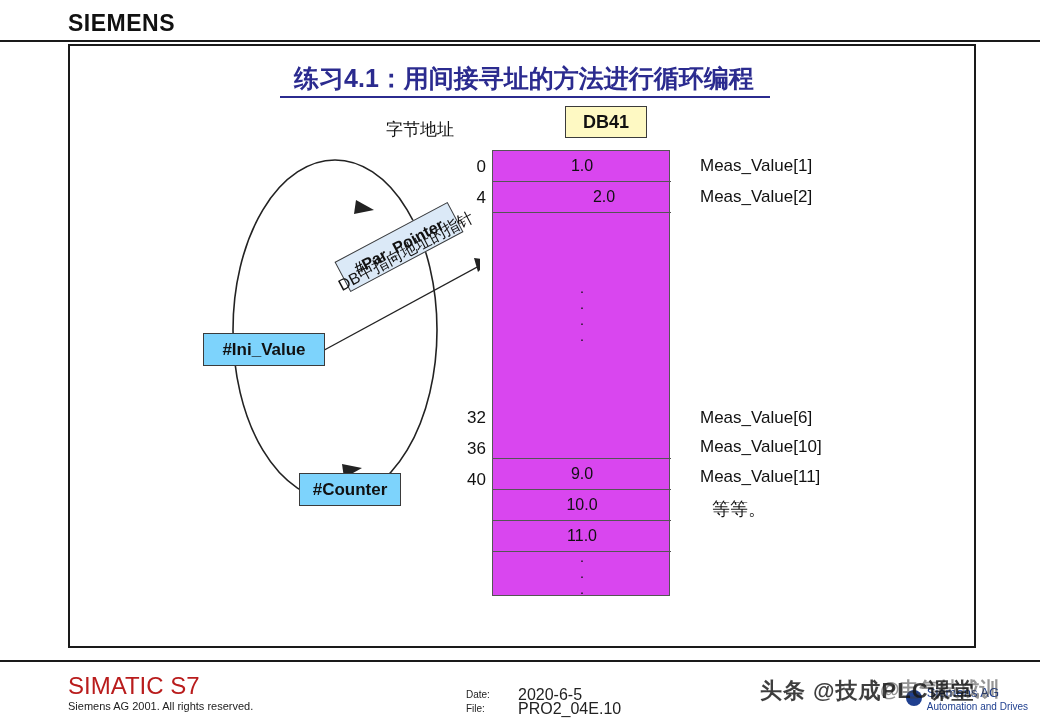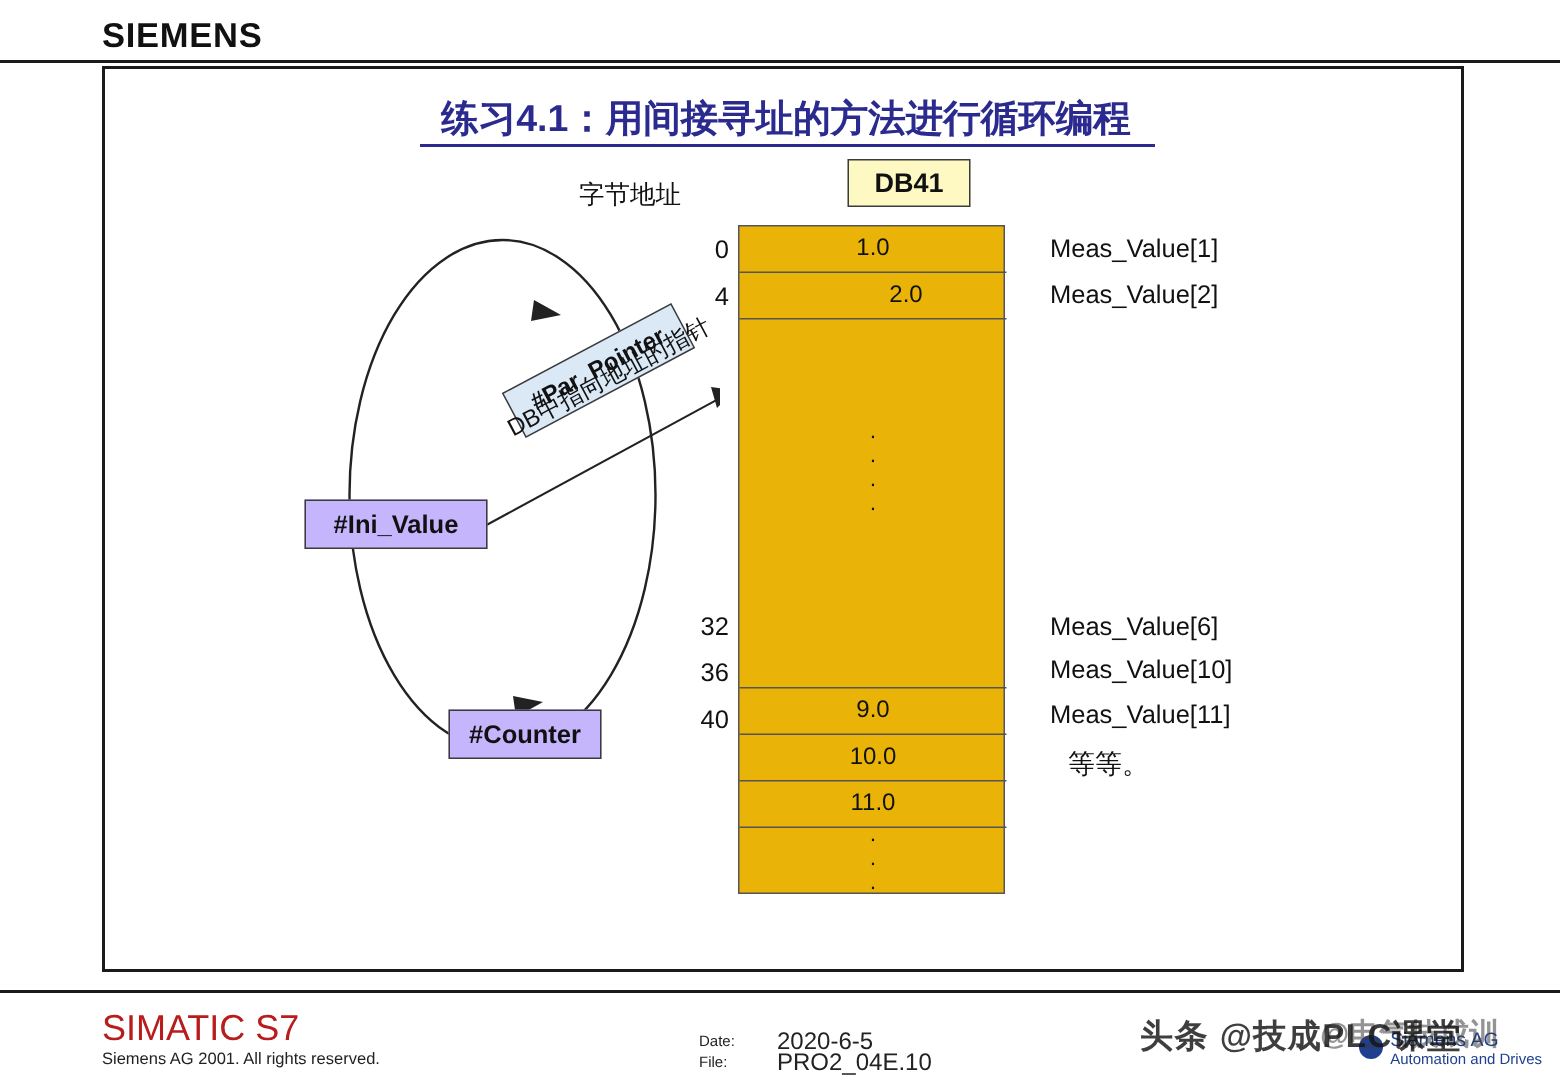--- a/index.html
+++ b/index.html
@@ -96,21 +96,21 @@
   }
 
   
   .mem-table {
     position: absolute;
     left: 492px;
     top: 150px;
     width: 178px;
     height: 446px;
     border: 1px solid #555555;
-    background: #eab308;
+    background: #d946ef;
     box-sizing: border-box;
   }
   .mem-cell {
     position: absolute;
     left: 0;
     width: 178px;
     box-sizing: border-box;
     border-bottom: 1px solid #555555;
     font-size: 16px;
     color: #111111;
@@ -153,21 +153,21 @@
   .loop-svg {
     position: absolute;
     left: 190px;
     top: 140px;
     width: 290px;
     height: 400px;
   }
   .tagbox {
     position: absolute;
     border: 1px solid #3b3b3b;
-    background: #c4b5fd;
+    background: #7dd3fc;
     font-size: 17px;
     font-weight: bold;
     color: #111111;
     display: flex;
     align-items: center;
     justify-content: center;
     box-sizing: border-box;
   }
   .ini-box {
     left: 203px;

